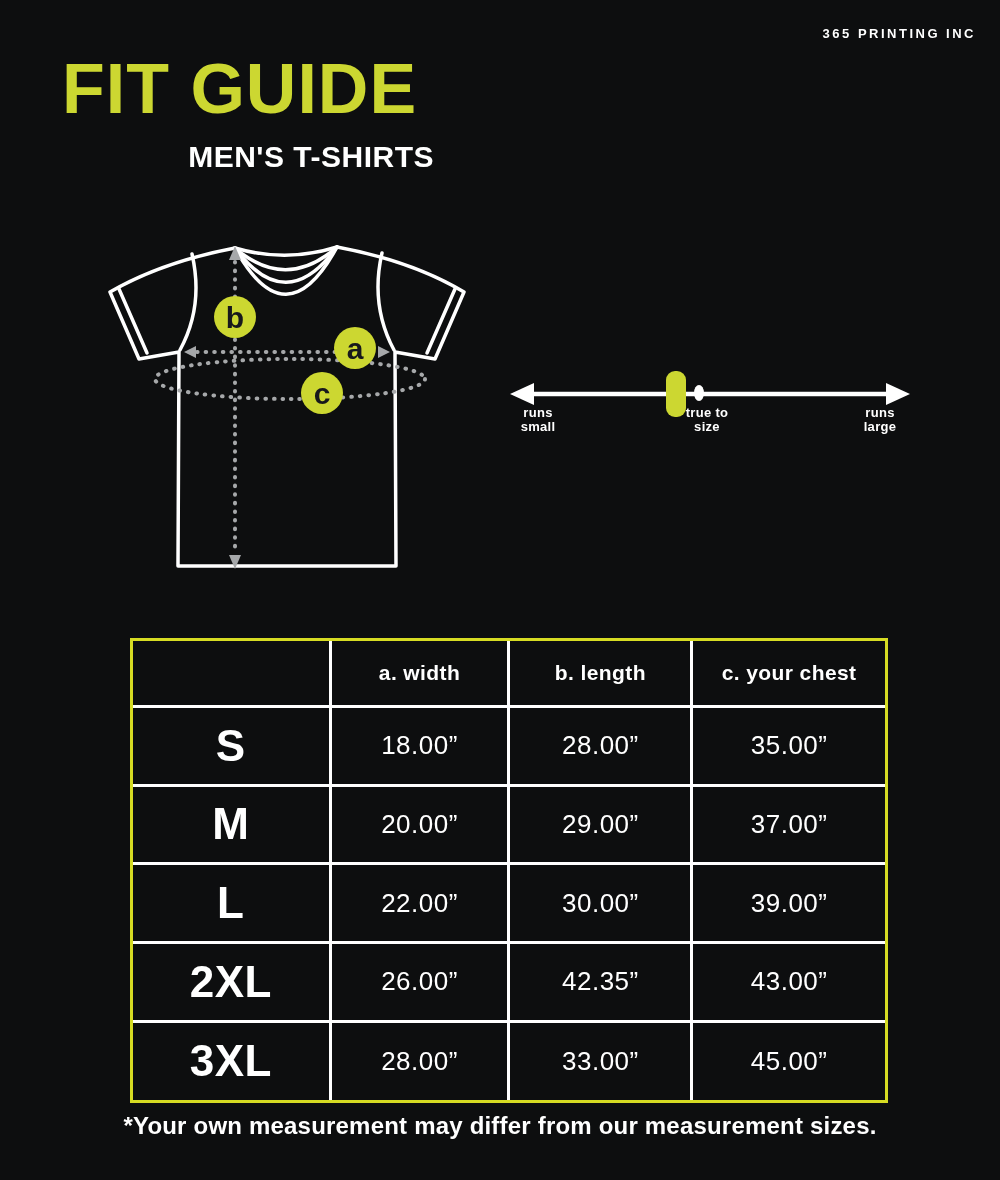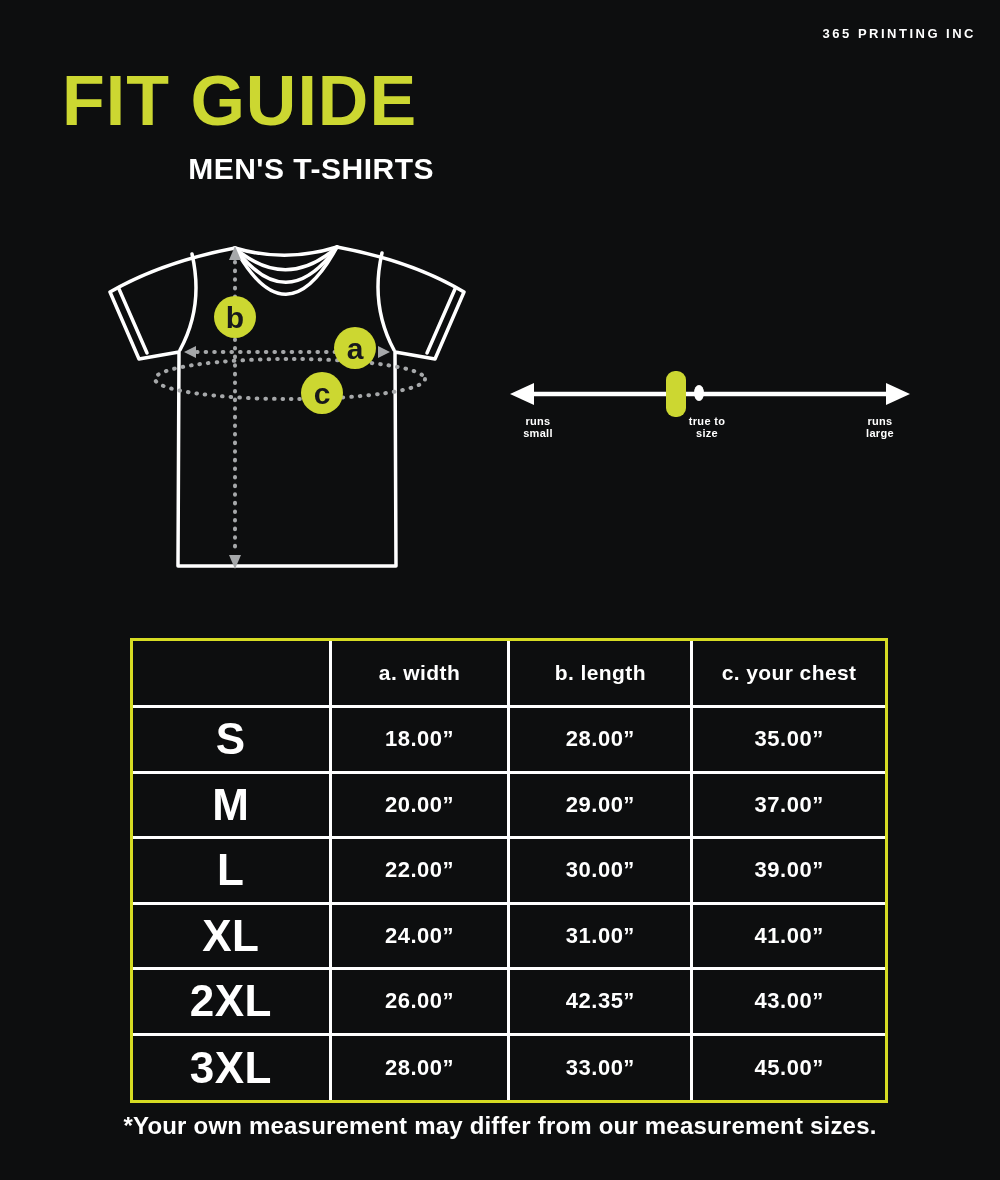--- a/index.html
+++ b/index.html
@@ -19,34 +19,34 @@
 
   .brand{
     position:absolute;top:26px;right:24px;
     font-size:13px;font-weight:bold;letter-spacing:2.5px;
     color:var(--white);white-space:nowrap;
   }
 
   .title-block{position:absolute;left:62px;top:54px;width:372px;}
   .page-title{
     font-size:70px;line-height:1.0;font-weight:bold;
-    letter-spacing:1px;color:var(--lime);white-space:nowrap;margin-top:12px;
+    letter-spacing:1px;color:var(--lime);white-space:nowrap;
   }
   .page-subtitle{
     margin-top:16px;text-align:right;
     font-size:30px;font-weight:bold;letter-spacing:0.5px;color:var(--white);
     white-space:nowrap;
   }
 
   .tshirt-svg{position:absolute;left:100px;top:232px;width:372px;height:348px;}
   .scale-svg{position:absolute;left:505px;top:371px;width:410px;height:50px;}
 
   .scale-label{
-    position:absolute;top:416px;width:120px;
-    text-align:center;font-size:11px;font-weight:bold;line-height:1.08;
+    position:absolute;top:406px;width:120px;
+    text-align:center;font-size:13px;font-weight:bold;line-height:1.08;
     color:var(--white);letter-spacing:0.3px;
   }
   .scale-label.left{left:478px;}
   .scale-label.center{left:647px;}
   .scale-label.right{left:820px;}
 
   .size-table{
     position:absolute;left:130px;top:638px;width:758px;height:465px;
     border:3px solid var(--tableBorder);
     border-collapse:separate;border-spacing:0;
@@ -58,21 +58,21 @@
     text-align:center;vertical-align:middle;
     color:var(--white);
     background:var(--bg);
     padding:5px;
   }
   .size-table th:last-child,.size-table td:last-child{border-right:none;}
   .size-table tr:last-child td{border-bottom:none;}
   .size-table thead th{height:67px;font-size:21px;font-weight:bold;letter-spacing:0.4px;}
   .size-table tbody tr{height:62px;}
   .cell-size{font-size:44px;font-weight:bold;letter-spacing:0.5px;}
-  .cell-val{font-size:22px;font-weight:bold;letter-spacing:0.5px;}
+  .cell-val{font-size:26px;font-weight:normal;letter-spacing:0.5px;}
 
   .footnote{
     position:absolute;left:0;top:1112px;width:1000px;
     text-align:center;font-size:24px;font-weight:bold;letter-spacing:0.2px;
     color:var(--white);
   }
 </style>
 </head>
 <body>
 
@@ -172,26 +172,20 @@
         <td class="cell-val">29.00”</td>
         <td class="cell-val">37.00”</td>
       </tr>
       <tr>
         <td class="cell-size">L</td>
         <td class="cell-val">22.00”</td>
         <td class="cell-val">30.00”</td>
         <td class="cell-val">39.00”</td>
       </tr>
       <tr>
-        <td class="cell-size">XL</td>
-        <td class="cell-val">24.00”</td>
-        <td class="cell-val">31.00”</td>
-        <td class="cell-val">41.00”</td>
-      </tr>
-      <tr>
         <td class="cell-size">2XL</td>
         <td class="cell-val">26.00”</td>
         <td class="cell-val">42.35”</td>
         <td class="cell-val">43.00”</td>
       </tr>
       <tr>
         <td class="cell-size">3XL</td>
         <td class="cell-val">28.00”</td>
         <td class="cell-val">33.00”</td>
         <td class="cell-val">45.00”</td>

